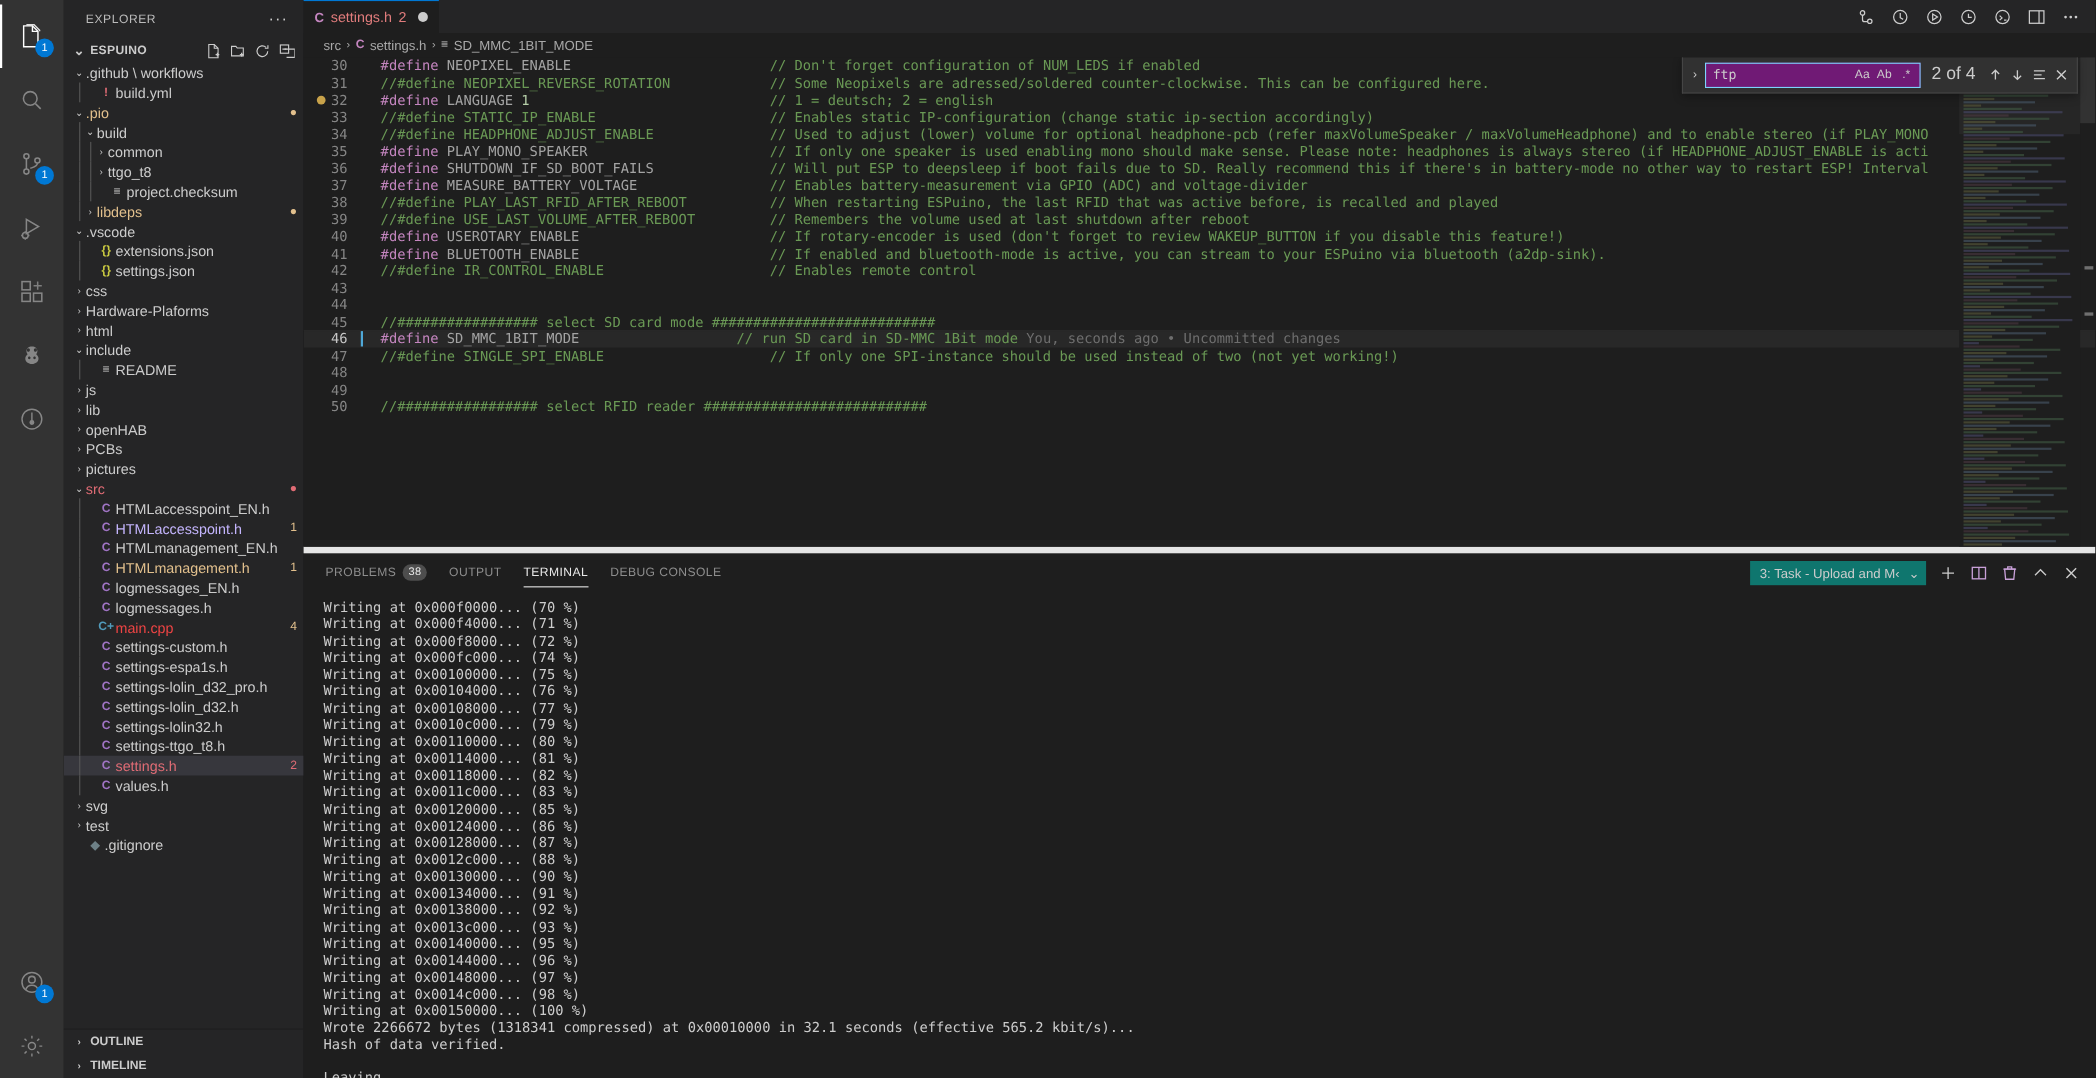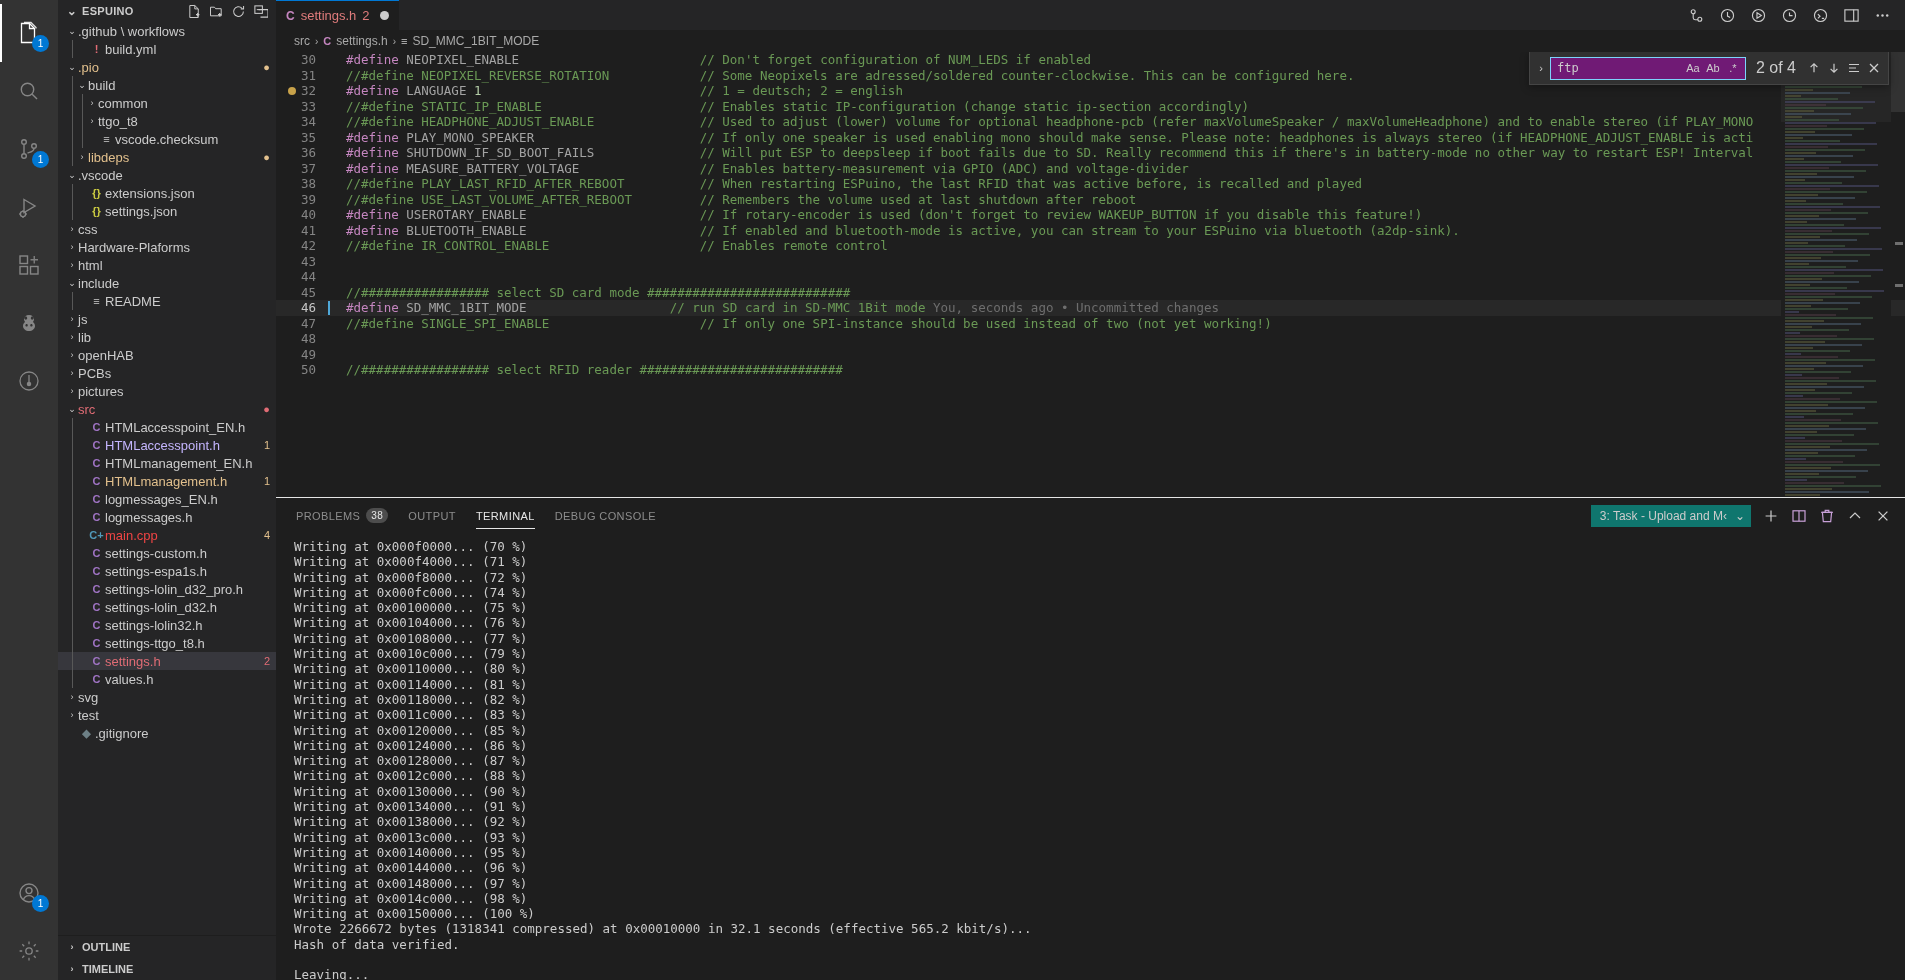--- a/index.html
+++ b/index.html
@@ -151,21 +151,21 @@
     display: flex; align-items: center; padding: 0 2px 0 6px;
   }
   .fw-input { flex:1 1 auto; font-family: "DejaVu Sans Mono", monospace; font-size: 12px; color: #cccccc; }
   .fw-opt { width: 20px; height: 20px; display:flex; align-items:center; justify-content:center;
             font-size: 11px; color: #cccccc; cursor:pointer; }
   .fw-count { font-size: 16px; color: #cccccc; padding: 0 8px 0 10px; min-width: 56px; }
   .fw-btn { width: 20px; height: 20px; display:flex; align-items:center; justify-content:center;
             color:#cccccc; cursor:pointer; }
 
   
-  .panel { height: 483px; flex: 0 0 483px; background: #1e1e1e; border-top: 1px solid #e5e5e5;
+  .panel { height: 483px; flex: 0 0 483px; background: #1e1e1e; border-top: 6px solid #e5e5e5;
            display: flex; flex-direction: column; }
   .panel-head { height: 35px; display: flex; align-items: center; padding-left: 20px; }
   .ptab { font-size: 11px; letter-spacing: .4px; color: #8d8d8d; margin-right: 20px;
           height: 35px; display: flex; align-items: center; gap: 6px; cursor: pointer; position: relative; }
   .ptab.active { color: #e7e7e7; }
   .ptab.active::after { content:""; position:absolute; left:0; right:0; bottom:4px; height:1px; background:#e7e7e7; }
   .pbadge { background: #4d4d4d; color: #e7e7e7; border-radius: 9px; min-width: 18px; height: 15px;
             font-size: 10px; line-height: 15px; text-align: center; padding: 0 5px; }
   .panel-actions { margin-left: auto; display: flex; align-items: center; gap: 12px; padding-right: 14px; }
   .tasksel {
@@ -265,20 +265,24 @@
       <span>
         <svg width="24" height="24" viewBox="0 0 24 24" fill="none" stroke="currentColor" stroke-width="1.3">
           <circle cx="12" cy="12" r="3.2"></circle>
           <path d="M12 2.6v2.6M12 18.8v2.6M2.6 12h2.6M18.8 12h2.6M5.3 5.3l1.9 1.9M16.8 16.8l1.9 1.9M18.7 5.3l-1.9 1.9M7.2 16.8l-1.9 1.9"></path>
         </svg>
       </span>
     </div>
   </div>
 
   <div class="sidebar">
+    <div class="sb-header">
+      <span>EXPLORER</span>
+      <span class="dots">···</span>
+    </div>
 
     <div class="sec-header">
       <span class="twisty">⌄</span>
       <span>ESPUINO</span>
       <span class="sec-actions">
         <span>
           <svg width="15" height="15" viewBox="0 0 16 16" fill="none" stroke="currentColor" stroke-width="1.05">
             <path d="M3 1.6h5.3L12 5.2v9.2H3z"></path>
               <path d="M8.3 1.6v3.6H12"></path>
               <path d="M9.6 11.4h3.6M11.4 9.6v3.6" stroke-width="1.3"></path>
@@ -337,21 +341,21 @@
           <span class="indent-guide" style="left: 14px;"></span>
           <span class="indent-guide" style="left: 24px;"></span>
           <span class="arrow">›</span>
           <span class="lbl" style="color: rgb(204, 204, 204);">ttgo_t8</span>
         </div>
         <div class="row" style="padding-left: 28px;">
           <span class="indent-guide" style="left: 14px;"></span>
           <span class="indent-guide" style="left: 24px;"></span>
           <span class="arrow"></span>
           <span class="ficon" style="color: rgb(204, 204, 204);">≡</span>
-          <span class="lbl" style="color: rgb(204, 204, 204);">vscode.checksum</span>
+          <span class="lbl" style="color: rgb(204, 204, 204);">project.checksum</span>
         </div>
         <div class="row" style="padding-left: 18px;">
           <span class="indent-guide" style="left: 14px;"></span>
           <span class="arrow">›</span>
           <span class="lbl" style="color: rgb(226, 192, 141);">libdeps</span>
           <span class="cnt" style="color: rgb(226, 192, 141);">●</span>
         </div>
         <div class="row" style="padding-left: 8px;">
           <span class="arrow">⌄</span>
           <span class="lbl" style="color: rgb(204, 204, 204);">.vscode</span>

